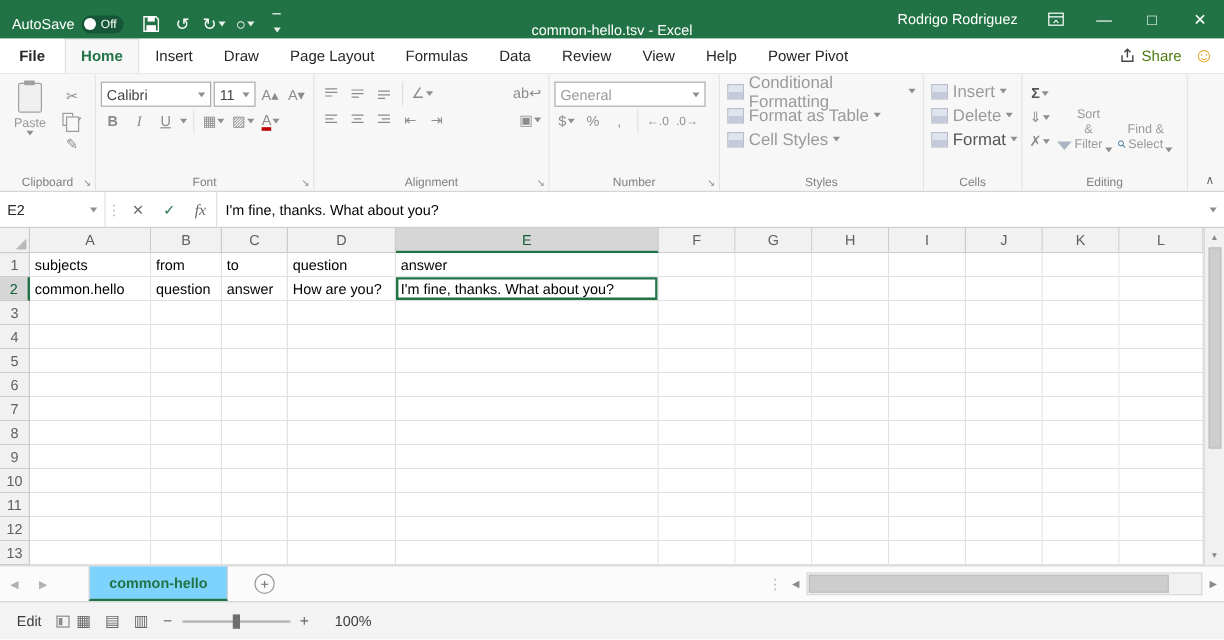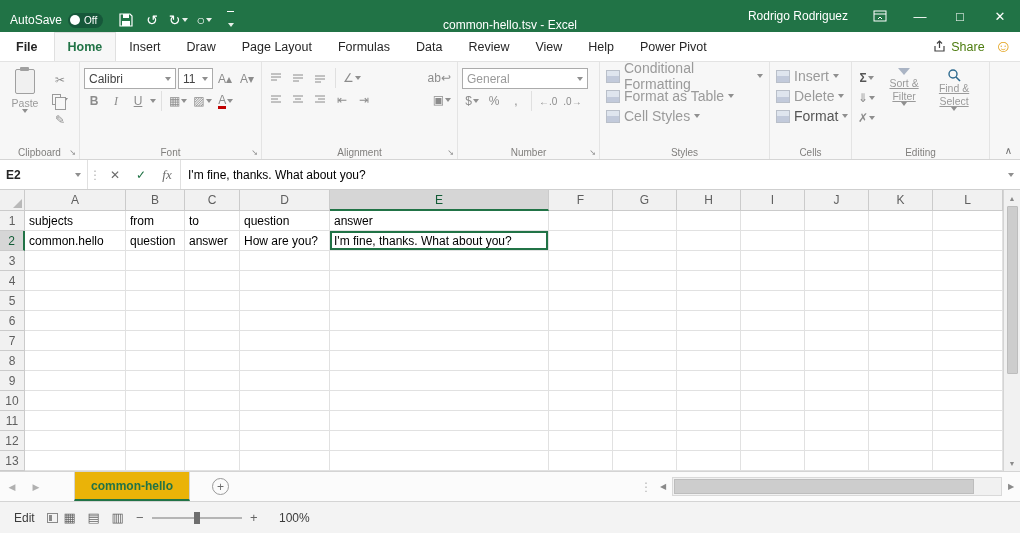--- a/index.html
+++ b/index.html
@@ -54,28 +54,28 @@
   .bold-b{font-weight:bold;}
   .ital-i{font-style:italic;font-family:"Liberation Serif",serif;}
   .und-u{text-decoration:underline;}
   .fcolor{border-bottom:3px solid #c00000;line-height:1;}
   
   .stylerow{display:flex;align-items:center;gap:4px;height:20px;font-size:14px;color:#9a9a9a;cursor:default;padding:0 2px;}
   .sic{width:14px;height:13px;flex:0 0 14px;border:1px solid #b9bfc9;background:linear-gradient(180deg,#dfe5ee 50%,#c2cadb 50%);}
   
   .edit-flex{display:flex;gap:4px;}
   .editmini{display:flex;flex-direction:column;gap:1px;padding-top:2px;}
-  .editbig{width:46px;display:flex;flex-direction:column;align-items:center;font-size:10.5px;color:#9a9a9a;text-align:center;line-height:1.2;cursor:default;padding-top:2px;text-decoration:underline;}
+  .editbig{width:46px;display:flex;align-items:flex-end;font-size:10.5px;color:#9a9a9a;text-align:center;line-height:1.2;cursor:default;padding-top:2px;}
   .funnel{width:0;height:0;border-left:6px solid transparent;border-right:6px solid transparent;border-top:7px solid #aab4c4;margin-bottom:2px;}
   .rbn-end{flex:1;position:relative;}
   .collapse{position:absolute;right:8px;bottom:3px;color:#6e6e6e;font-size:10px;cursor:default;}
 
   
   .fbar{height:30px;background:#fff;display:flex;align-items:stretch;border-bottom:1px solid #cfcfcf;font-size:12px;flex:0 0 30px;}
-  .namebox{width:88px;border-right:1px solid #e0e0e0;display:flex;align-items:center;justify-content:space-between;padding:0 6px;color:#262626;cursor:default;font-weight:bold;}
+  .namebox{width:88px;border-right:1px solid #e0e0e0;display:flex;align-items:center;justify-content:space-between;padding:0 6px;color:#262626;cursor:default;}
   .fdots{width:14px;display:flex;align-items:center;justify-content:center;color:#b5b5b5;cursor:col-resize;}
   .fbtn{width:26px;display:flex;align-items:center;justify-content:center;color:#6b6b6b;font-size:12px;cursor:default;}
   .fbtn.fx{font-family:"Liberation Serif",serif;font-style:italic;font-size:13px;}
   .finput{flex:1;border-left:1px solid #e0e0e0;display:flex;align-items:center;padding-left:7px;color:#000;white-space:nowrap;overflow:hidden;}
   .fexpand{width:18px;display:flex;align-items:center;justify-content:center;cursor:default;}
 
   
   .gridwrap{height:281px;display:flex;flex:0 0 281px;overflow:hidden;background:#fff;}
   .sheet-grid{display:grid;grid-template-columns:25px 101px 59px 55px 90px 219px repeat(6,64px) 1fr;grid-template-rows:21px repeat(13,20px);width:1003px;flex:0 0 1003px;}
   .gh{background:#f1f1f1;border-right:1px solid #cbcbcb;border-bottom:1px solid #cbcbcb;font-size:12px;color:#5f5f5f;display:flex;align-items:center;justify-content:center;cursor:default;}
@@ -86,21 +86,21 @@
   .gh.rowh.sel{border-right:2px solid #217346;}
   .gc{background:#fff;border-right:1px solid #e1e1e1;border-bottom:1px solid #e1e1e1;font-size:12px;color:#000;display:flex;align-items:center;padding:0 4px;white-space:nowrap;overflow:hidden;cursor:cell;}
   .gc.active{box-shadow:inset 0 0 0 2px #217346;overflow:visible;z-index:2;}
   .vscroll{width:17px;flex:0 0 17px;background:#f1f1f1;border-left:1px solid #d4d4d4;display:flex;flex-direction:column;align-items:center;}
   .varrow{height:16px;display:flex;align-items:center;justify-content:center;color:#8a8a8a;font-size:7px;width:100%;cursor:default;}
   .vthumb{width:11px;height:168px;background:#cdcdcd;border:1px solid #bdbdbd;border-radius:1px;cursor:default;}
 
   
   .sheetbar{height:30px;background:#fbfbfb;border-top:1px solid #d4d4d4;display:flex;align-items:stretch;font-size:12px;flex:0 0 30px;}
   .snav{width:24px;display:flex;align-items:center;justify-content:center;color:#b0b0b0;font-size:9px;cursor:default;}
-  .stab{margin-left:26px;padding:0 16px;background:#eab308;border-left:1px solid #d4d4d4;border-right:1px solid #d4d4d4;border-bottom:2px solid #217346;display:flex;align-items:center;color:#217346;font-weight:bold;cursor:default;}
+  .stab{margin-left:26px;padding:0 16px;background:#7dd3fc;border-left:1px solid #d4d4d4;border-right:1px solid #d4d4d4;border-bottom:2px solid #217346;display:flex;align-items:center;color:#217346;font-weight:bold;cursor:default;}
   .saddbtn{width:17px;height:17px;border:1px solid #9a9a9a;border-radius:50%;color:#6b6b6b;display:flex;align-items:center;justify-content:center;font-size:12px;align-self:center;margin-left:22px;cursor:default;line-height:1;}
   .sdots{width:16px;display:flex;align-items:center;justify-content:center;color:#b5b5b5;cursor:col-resize;}
   .harrow{width:18px;display:flex;align-items:center;justify-content:center;color:#8a8a8a;font-size:8px;cursor:default;}
   .htrack{width:330px;background:#f1f1f1;border:1px solid #d9d9d9;margin:5px 0;display:flex;align-items:stretch;cursor:default;}
   .hthumb{width:300px;background:#cdcdcd;border:1px solid #bdbdbd;margin:1px;}
 
   
   .statusbar{height:32px;background:#f3f3f3;border-top:1px solid #d4d4d4;display:flex;align-items:center;font-size:12px;color:#3b3b3b;flex:0 0 32px;}
   .mode{margin-left:14px;}
   .macro{width:11px;height:10px;border:1px solid #8a8a8a;margin-left:12px;position:relative;cursor:default;}

